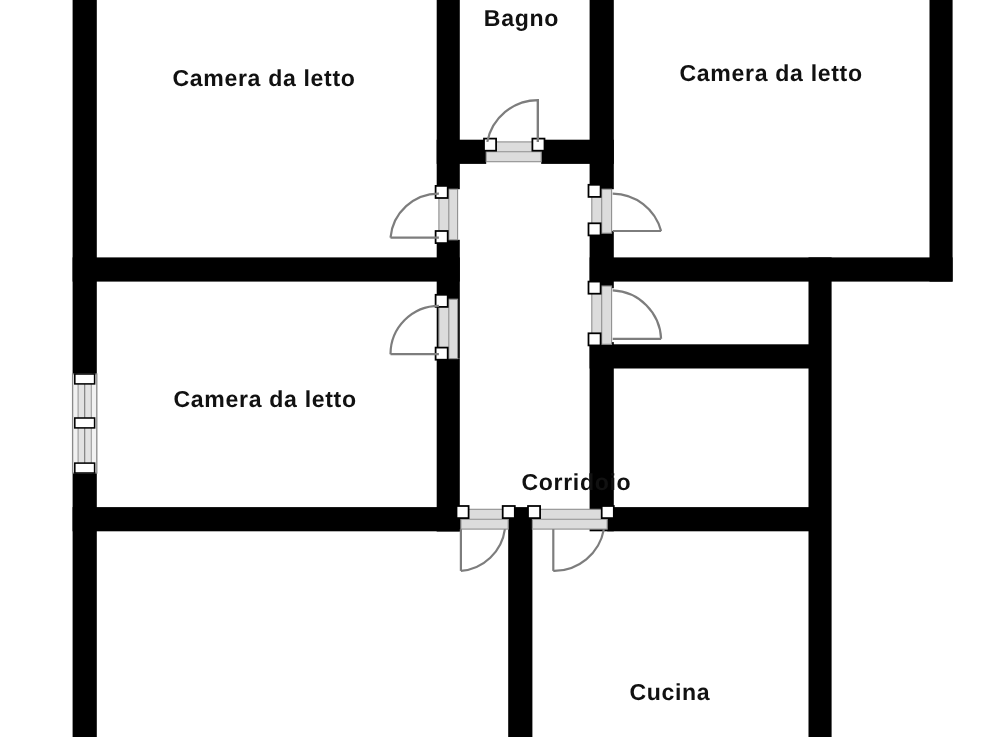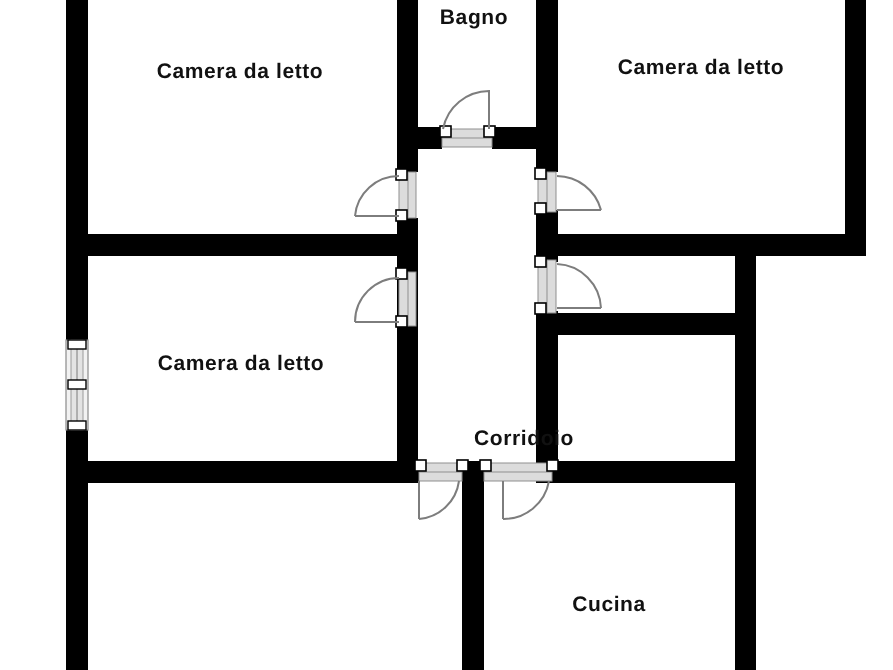--- a/index.html
+++ b/index.html
@@ -165,15 +165,15 @@
   <div class="room-label" style="left:474px; top:18px;">Bagno</div>
 
   <div class="room-label" style="left:701px; top:68px;">Camera da letto</div>
 
 
   <div class="room-label" style="left:241px; top:364px;">Camera da letto</div>
 
   <div class="room-label" style="left:524px; top:391px;margin-top:48px;">Corridoio</div>
 
 
-  <div class="room-label" style="left:609px; top:605px;">Cucina</div>
+  <div class="room-label" style="left:609px; top:630px;">Cucina</div>
 
 </div>
 
 </body></html>

